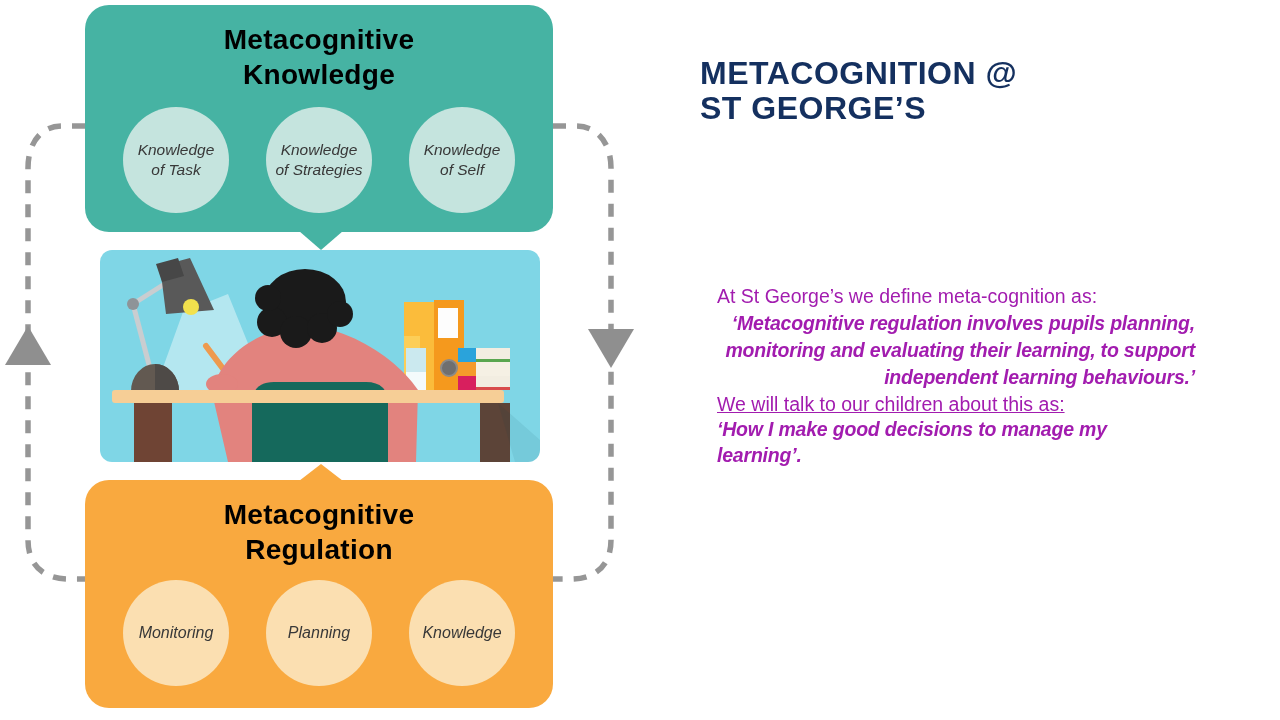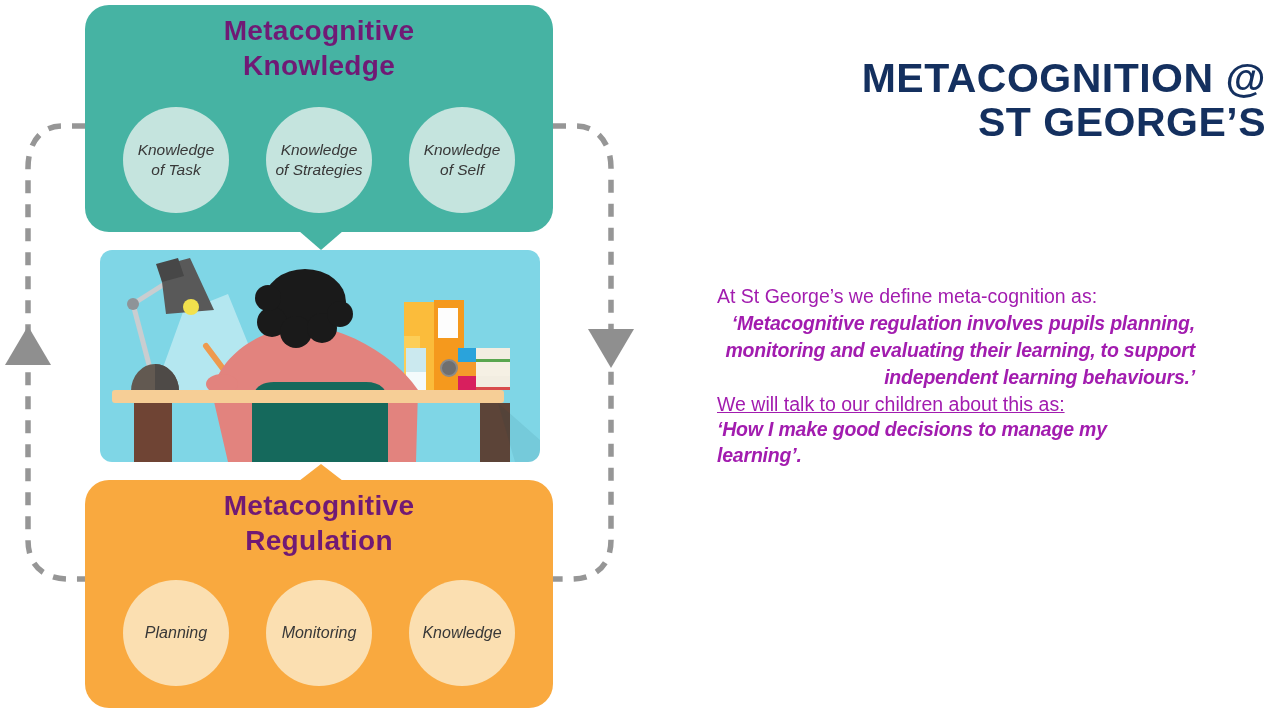--- a/index.html
+++ b/index.html
@@ -5,40 +5,40 @@
   html,body{margin:0;padding:0;background:#fff;}
   .slide{
     position:relative;width:1280px;height:720px;background:#ffffff;overflow:hidden;
     font-family:"Liberation Sans","DejaVu Sans",sans-serif;
   }
   
   .box{position:absolute;left:85px;width:468px;border-radius:24px;box-sizing:border-box;}
   .box-knowledge{top:5px;height:227px;background:#46B3A3;}
   .box-regulation{top:480px;height:228px;background:#F9A93F;}
   .box-title{
-    margin:8px;text-align:center;color:#701a75;
+    margin:0;padding-top:17px;text-align:center;color:#000000;
     font-size:28px;font-weight:700;line-height:1.25;white-space:pre-line;letter-spacing:.3px;
   }
   .circle-row{position:absolute;left:0;width:100%;display:flex;justify-content:center;gap:37px;}
   .box-knowledge .circle-row{top:102px;}
   .box-regulation .circle-row{top:100px;}
   .circle{
     width:106px;height:106px;border-radius:50%;display:flex;align-items:center;justify-content:center;
     text-align:center;font-style:italic;color:#383838;font-size:15.5px;line-height:1.3;white-space:pre-line;
   }
   .box-knowledge .circle{background:#C5E4DE;}
   .box-regulation .circle{background:#FBDFB1;font-size:16px;}
   .illustration{
     position:absolute;left:100px;top:250px;width:440px;height:212px;border-radius:12px;overflow:hidden;
   }
   .loop-svg{position:absolute;left:0;top:0;width:660px;height:720px;z-index:6;pointer-events:none;}
   
   .slide-title{
     position:absolute;left:700px;top:56px;width:566px;margin:0;
-    text-align:right;color:#14305F;font-size:41px;font-weight:700;line-height:1.08;
+    text-align:left;color:#14305F;font-size:32px;font-weight:700;line-height:1.08;
     letter-spacing:.5px;white-space:pre-line;
   }
   .text-col{position:absolute;left:717px;top:284px;width:478px;color:#a21caf;font-size:19.5px;line-height:1.32;}
   .text-col p{margin:0;}
   .p-plain{margin-bottom:13px;}
   .p-quote-center{
     text-align:right;font-weight:700;font-style:italic;line-height:1.4;margin-bottom:47px;letter-spacing:-.2px;
   }
   .p-quote-left{font-weight:700;font-style:italic;margin-bottom:45px;letter-spacing:-.2px;}
   .p-plain-2{margin-bottom:12px;text-decoration:underline;}
@@ -123,22 +123,22 @@
         <rect x="380" y="153" width="30" height="59" fill="#5C4438"></rect>
         <polygon points="398,153 440,190 440,212 415,212" fill="rgba(0,60,80,0.08)"></polygon>
       </g>
     </svg>
   </div>
 
   <div class="box box-regulation">
     <h2 class="box-title">Metacognitive
 Regulation</h2>
     <div class="circle-row">
+      <div class="circle">Monitoring</div>
       <div class="circle">Planning</div>
-      <div class="circle">Monitoring</div>
       <div class="circle">Knowledge</div>
     </div>
   </div>
 
   <svg class="loop-svg" viewBox="0 0 660 720" xmlns="http://www.w3.org/2000/svg">
     <path d="M 85 126 L 62 126 C 40 126 28 144 28 168 L 28 540 C 28 564 42 578 66 579 L 85 579" fill="none" stroke="#969696" stroke-width="5.5" stroke-dasharray="13 11"></path>
     <path d="M 553 126 L 576 126 C 598 126 611 144 611 168 L 611 540 C 611 564 597 578 573 579 L 553 579" fill="none" stroke="#969696" stroke-width="5.5" stroke-dasharray="13 11"></path>
     <polygon points="28,326 5,365 51,365" fill="#8F8F8F"></polygon>
     <polygon points="611,368 588,329 634,329" fill="#8F8F8F"></polygon>
     <polygon points="299,231 343,231 321,250" fill="#46B3A3"></polygon>

